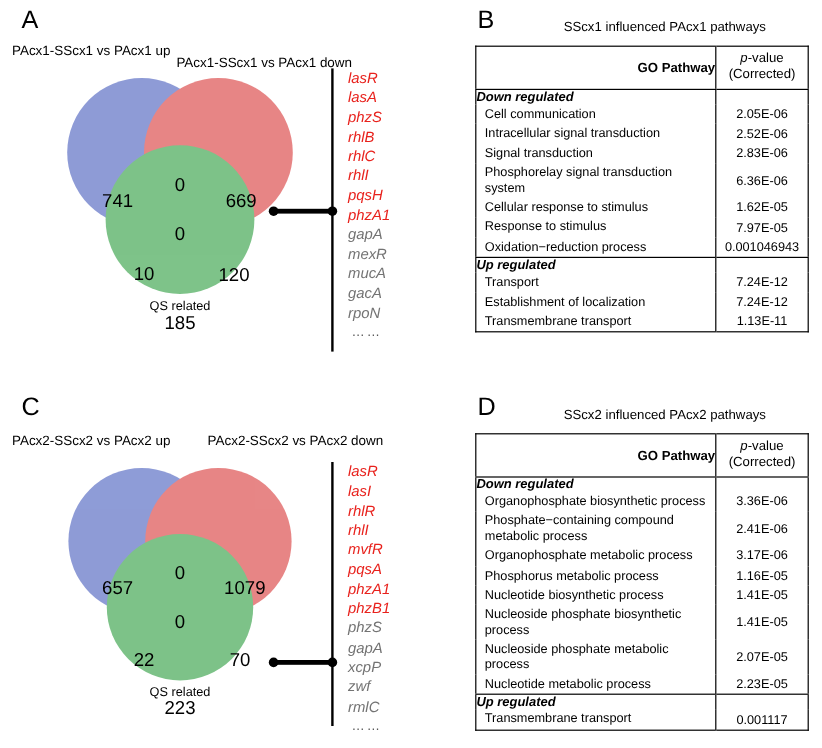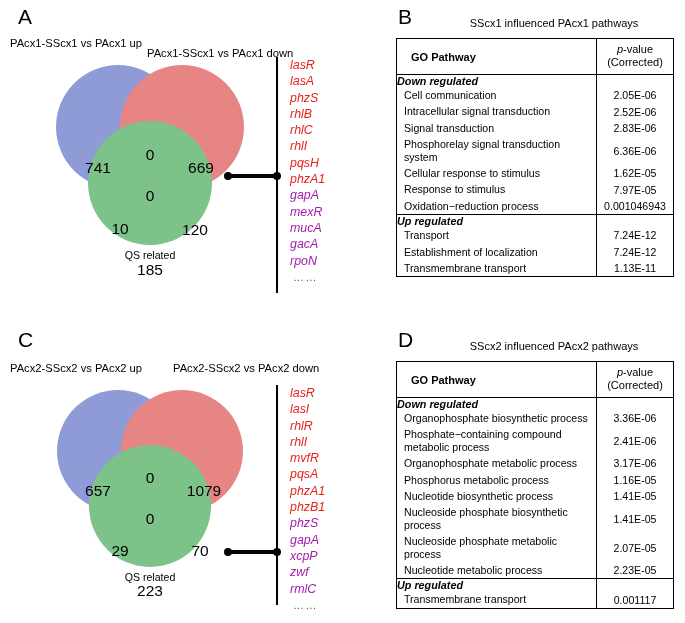--- a/index.html
+++ b/index.html
@@ -38,21 +38,21 @@
     background:#000;transform:translate(-50%,-50%);}
   .bracket{position:absolute;width:2px;background:#000;}
 
   
   .gene-list{position:absolute;}
   .gene{
     font-style:italic;font-size:12.4px;line-height:16.3px;
     white-space:nowrap;font-family:"Liberation Sans","DejaVu Sans",sans-serif;
   }
   .gene.red{color:#e8211c;}
-  .gene.black{color:#a21caf;}
+  .gene.black{color:#737373;}
   .gene.dots{color:#555;letter-spacing:1.6px;font-style:normal;font-size:11px;
     padding-left:3px;}
 
   
   .tbl-title{
     position:absolute;font-size:11px;line-height:1;white-space:nowrap;
     transform:translateX(-50%);
     margin-left:16px;
   }
   table.go{
@@ -62,21 +62,21 @@
   table.go td,table.go th{
     border:0;padding:0;vertical-align:middle;
     font-family:"Liberation Sans","DejaVu Sans",sans-serif;
   }
   table.go col.c1{}
   table.go col.c2{}
   .hdr td{
     border-bottom:1.6px solid #000 !important;
     font-size:11px;font-weight:bold;
   }
-  .hdr td.h-path{padding:5px 0 5px 14px;text-align:left;}
+  .hdr td.h-path{padding:5px 0 5px 14px;text-align:right;}
   .hdr td.h-p{
     border-left:1.6px solid #000 !important;
     text-align:center;font-weight:normal;padding:4px 4px 5px 4px;line-height:13px;
   }
   .hdr td.h-p .pv i{font-style:italic;}
   .sec td{
     font-size:10.8px;font-weight:bold;font-style:italic;
     padding:4px 0 2px 7px;text-align:left;
   }
   .sec td.val{border-left:1.6px solid #000 !important;}
@@ -221,21 +221,21 @@
       <g opacity="0.62">
         <circle cx="88" cy="70" r="61" fill="#4a5fbe"></circle>
         <circle cx="152" cy="70" r="61" fill="#d93b3b"></circle>
         <circle cx="120" cy="125" r="61" fill="#2f9e41"></circle>
       </g>
     </svg>
     <div class="venn-num" style="left:68px;top:110px;">657</div>
     <div class="venn-num" style="left:174px;top:110px;">1079</div>
     <div class="venn-num" style="left:120px;top:210px;">223</div>
     <div class="venn-num" style="left:120px;top:97px;">0</div>
-    <div class="venn-num" style="left:90px;top:170px;">29</div>
+    <div class="venn-num" style="left:90px;top:170px;">22</div>
     <div class="venn-num" style="left:170px;top:170px;">70</div>
     <div class="venn-num" style="left:120px;top:138px;">0</div>
     <div class="venn-bottom" style="left:120px;top:191px;">QS related</div>
   </div>
 
   <div class="conn-dot" style="left:228px;top:552px;"></div>
   <div class="conn-line" style="left:228px;top:550px;width:50px;height:4px;"></div>
   <div class="conn-dot" style="left:277px;top:552px;"></div>
   <div class="bracket" style="left:276px;top:385px;height:220px;"></div>
 

